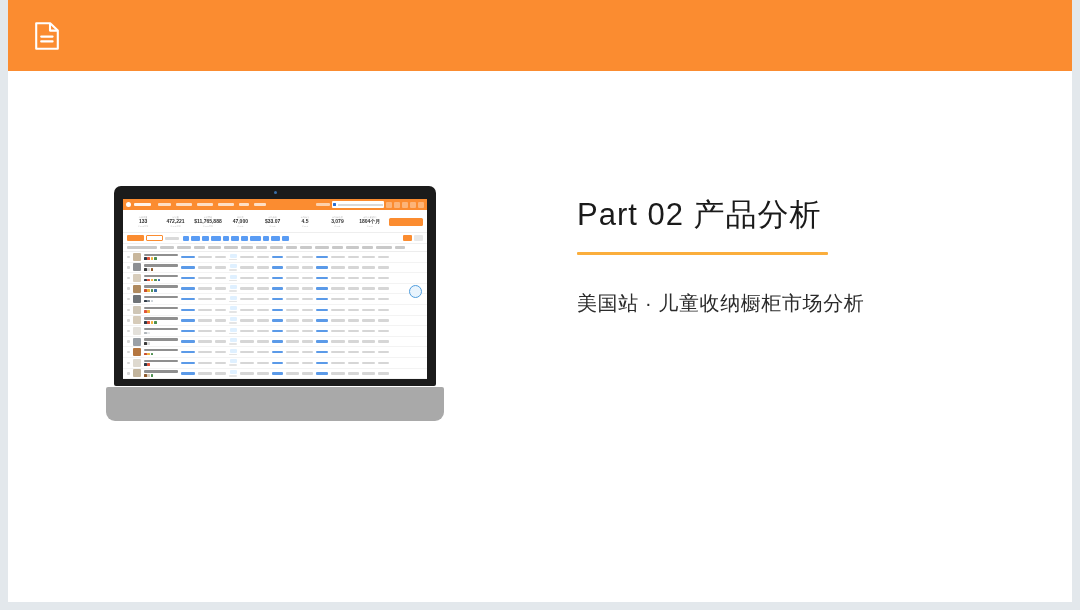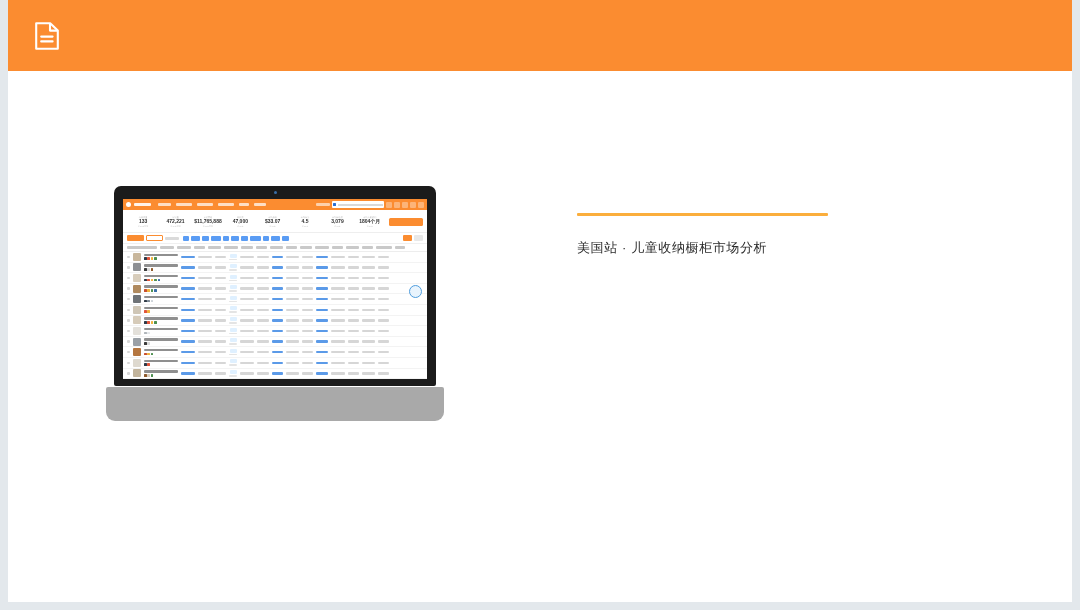--- a/index.html
+++ b/index.html
@@ -299,22 +299,22 @@
   }
   .category-path {
     margin-top: 30px;
     font-size: 14.5px;
     line-height: 1.55;
     color: #2b2b2b;
     font-weight: 600;
     width: 404px;
   }
   .market-note {
-    margin-top: 23px;
-    font-size: 13px;
+    margin-top: 35px;
+    font-size: 20px;
     color: #2b2b2b;
     letter-spacing: .6px;
     font-weight: 400;
   }
 </style>
 </head>
 <body>
 
 <div class="slide">
 
@@ -798,17 +798,18 @@
               <span class="cellbox" style="width: 11px;"></span>
             </div>
           </div>
 
         <span class="float-stamp"></span>
       </div>
     </div>
   </div>
 
   <div class="content">
+    <div class="part-title">Part 02 产品分析</div>
     <div class="title-rule"></div>
     <div class="market-note">美国站 · 儿童收纳橱柜市场分析</div>
   </div>
 
 </div>
 
 </body></html>

